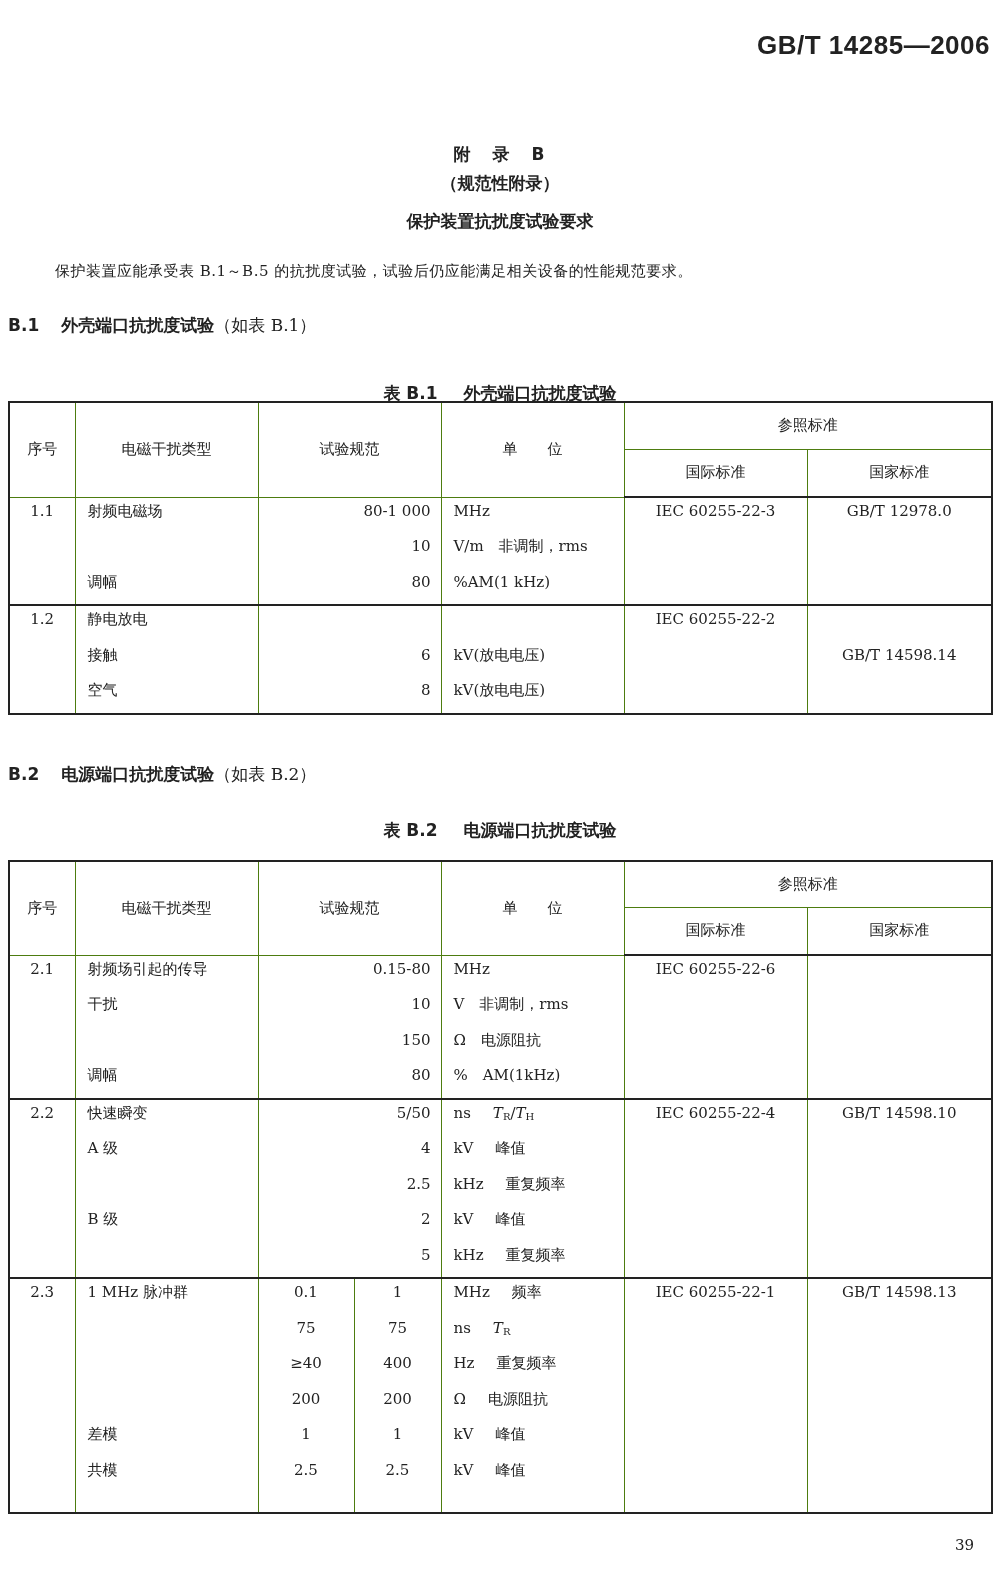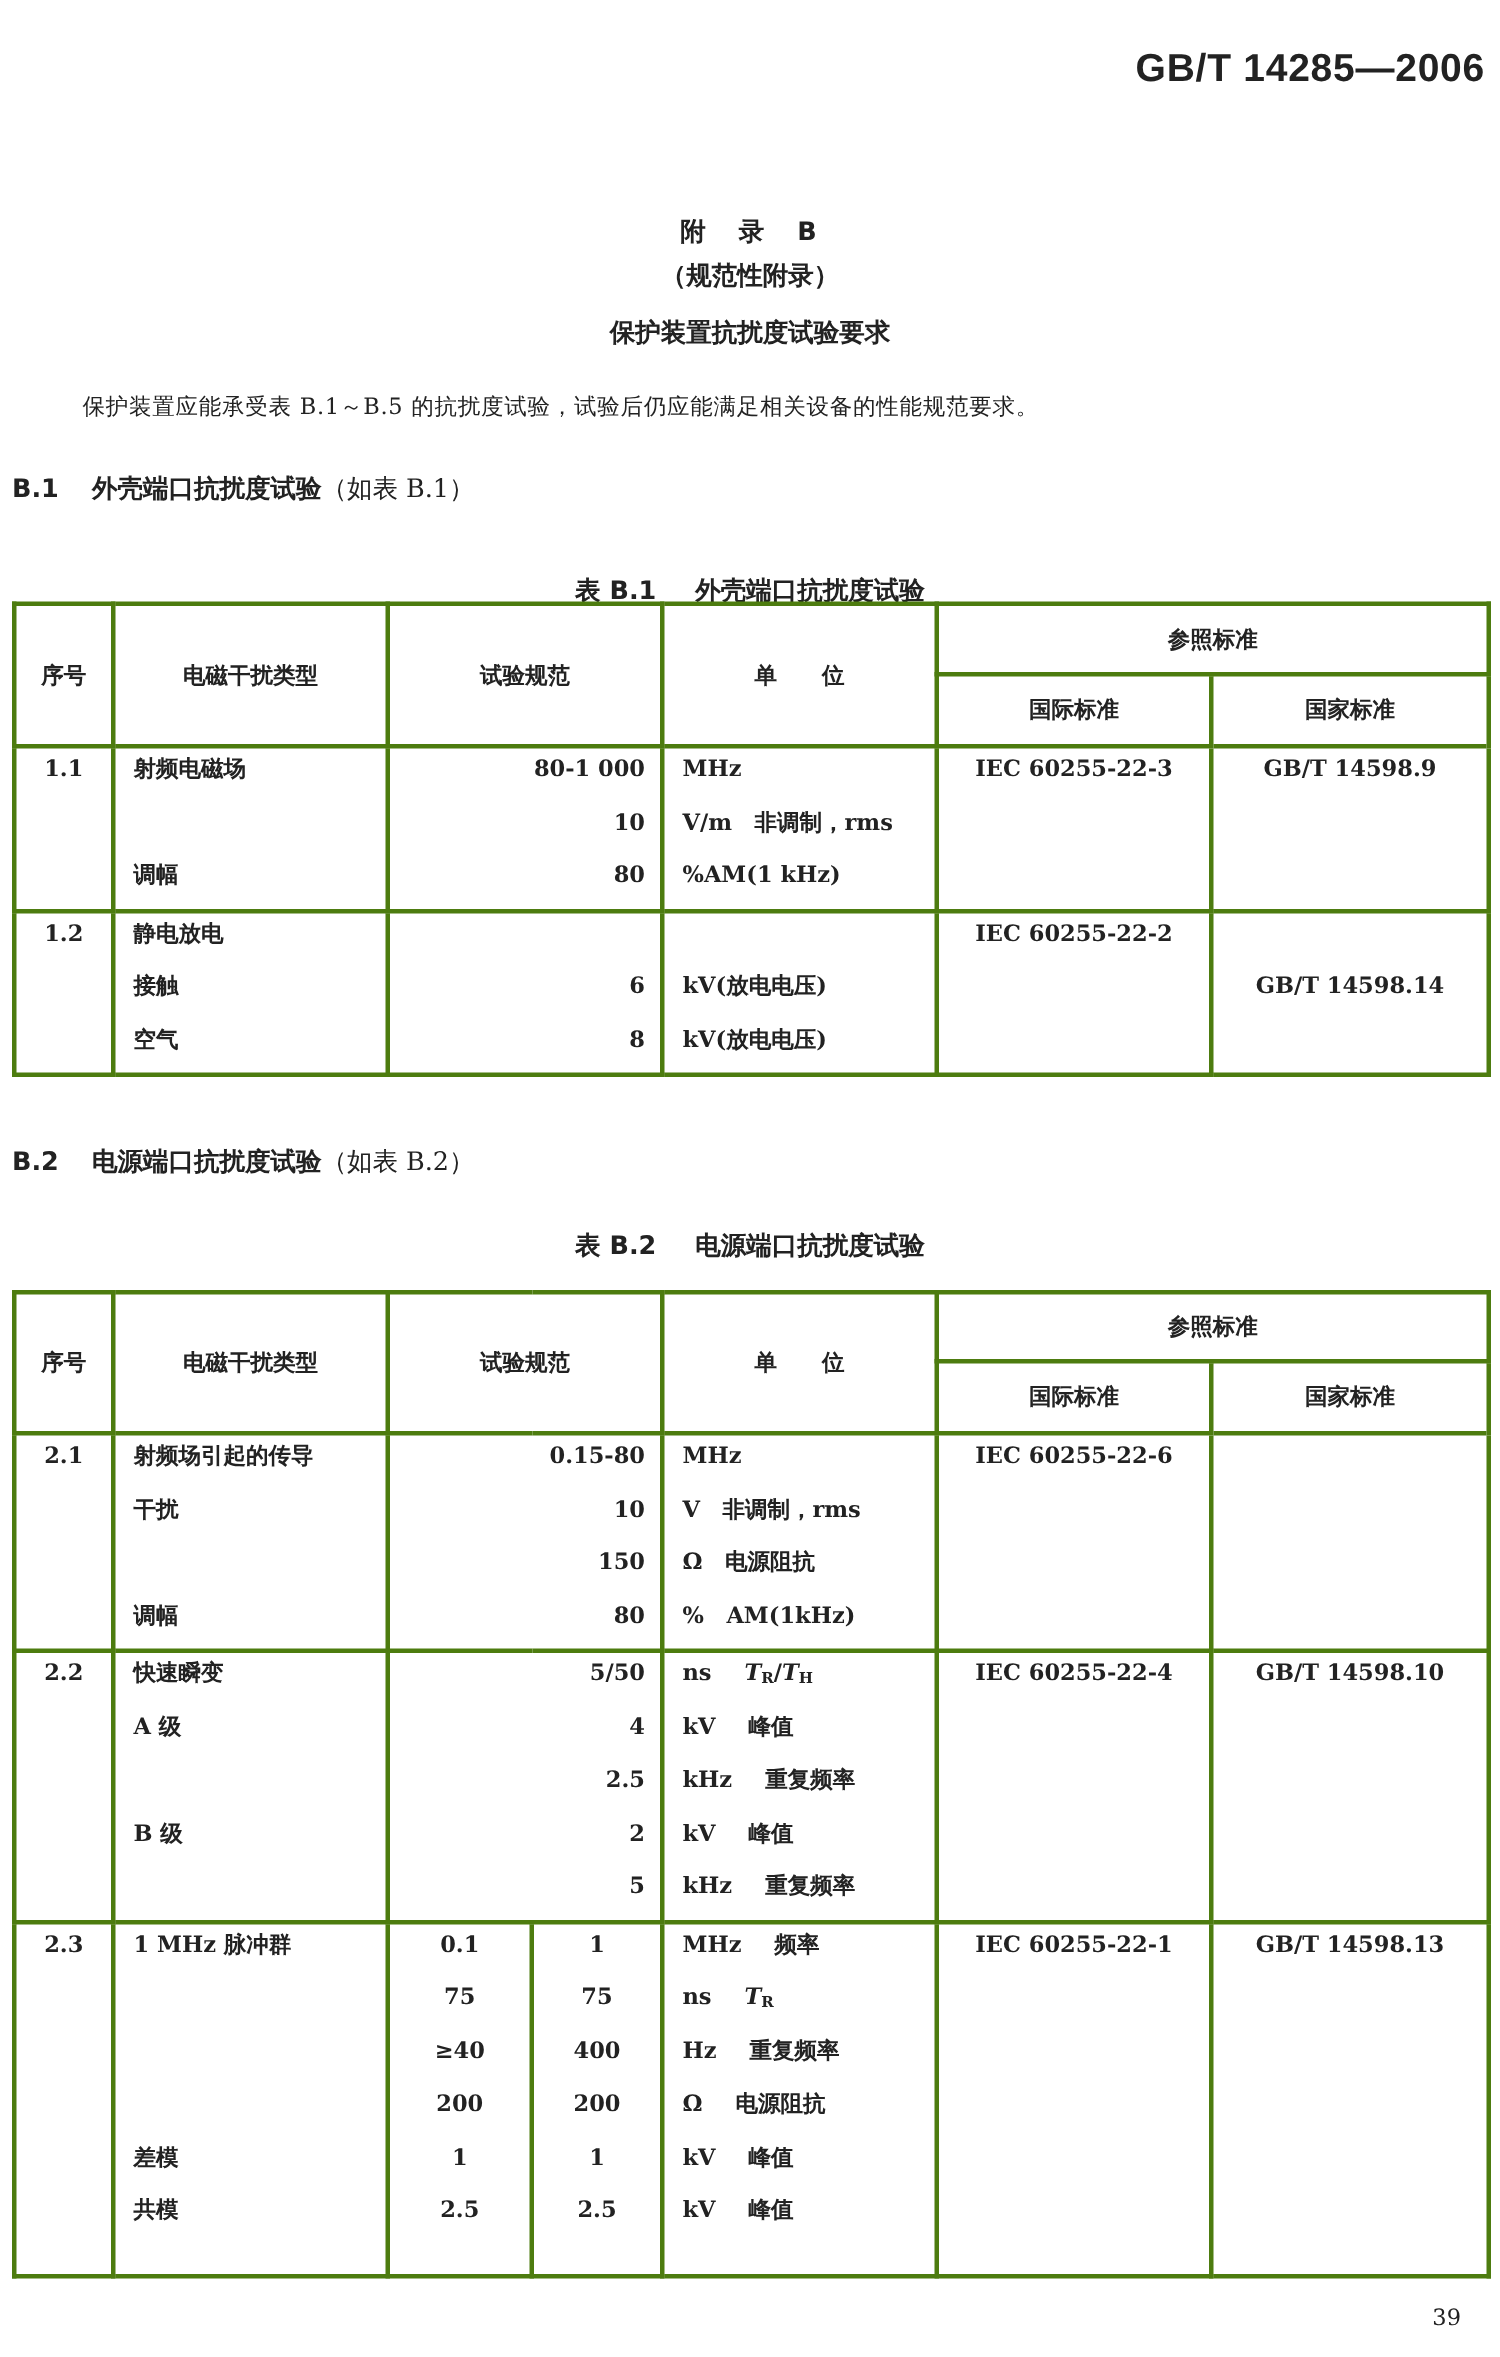--- a/index.html
+++ b/index.html
@@ -42,22 +42,22 @@
     }
     .table-caption .cap-num { margin-right: 26px; }
 
     table.std {
       position: absolute; left: 8px; width: 983px;
       border-collapse: collapse; table-layout: fixed;
       font-size: 15px;
       border: 2px solid #222;
     }
     table.std td, table.std th {
-      border: 3px solid #4d7c0f; padding: 0; vertical-align: top;
-      font-weight: bold;
+      border: 1px solid #4d7c0f; padding: 0; vertical-align: top;
+      font-weight: normal;
       margin-left: 17px;
     }
     table.std thead th { vertical-align: middle; text-align: center; font-family: "DejaVu Sans", "Liberation Sans", sans-serif; font-size: 15px; }
     table.std thead tr:last-child th { border-bottom: 2px solid #222; }
     table.std tbody tr.group { border-bottom: 2px solid #222; }
     .lines { padding-top: 6px; padding-bottom: 6px; }
     .line { height: 35.5px; line-height: 26px; white-space: nowrap; }
     .c-no { text-align: center; }
     .c-type .line { padding-left: 12px; padding-right: 10px; }
     .c-type .line.sub { text-align: left; }
@@ -131,21 +131,21 @@
       </td>
       <td class="c-unit lines">
         <div class="line">MHz</div>
         <div class="line">V/m　非调制，rms</div>
         <div class="line">%AM(1 kHz)</div>
       </td>
       <td class="c-iec lines">
           <div class="line">IEC 60255-22-3</div>
         </td>
       <td class="c-gb lines">
-          <div class="line">GB/T 14598.9</div>
+          <div class="line">GB/T 12978.0</div>
         </td>
     </tr>
     <tr class="group">
       <td class="c-no lines">
           <div class="line">1.2</div>
         </td>
       <td class="c-type lines">
         <div class="line">静电放电</div>
         <div class="line sub">接触</div>
         <div class="line sub">空气</div>

